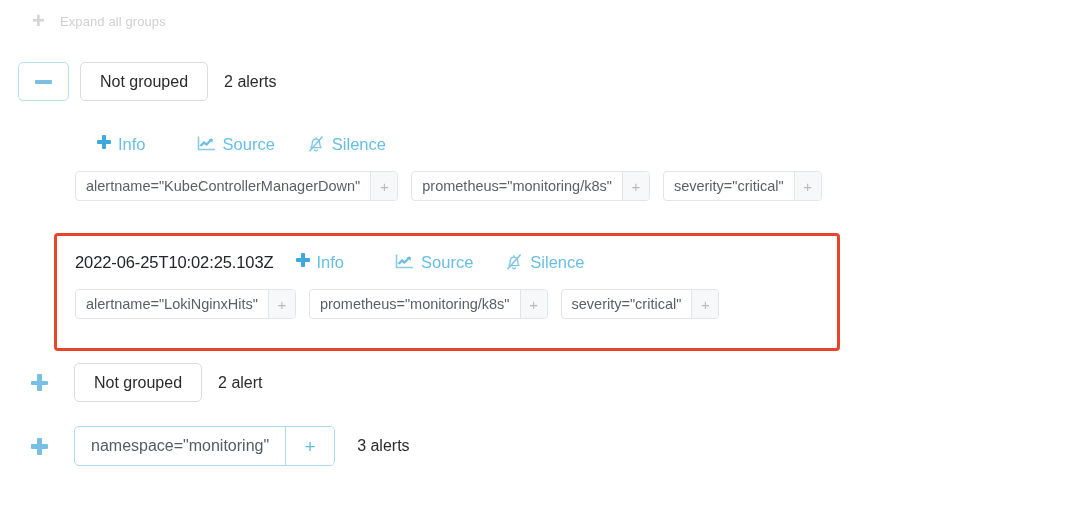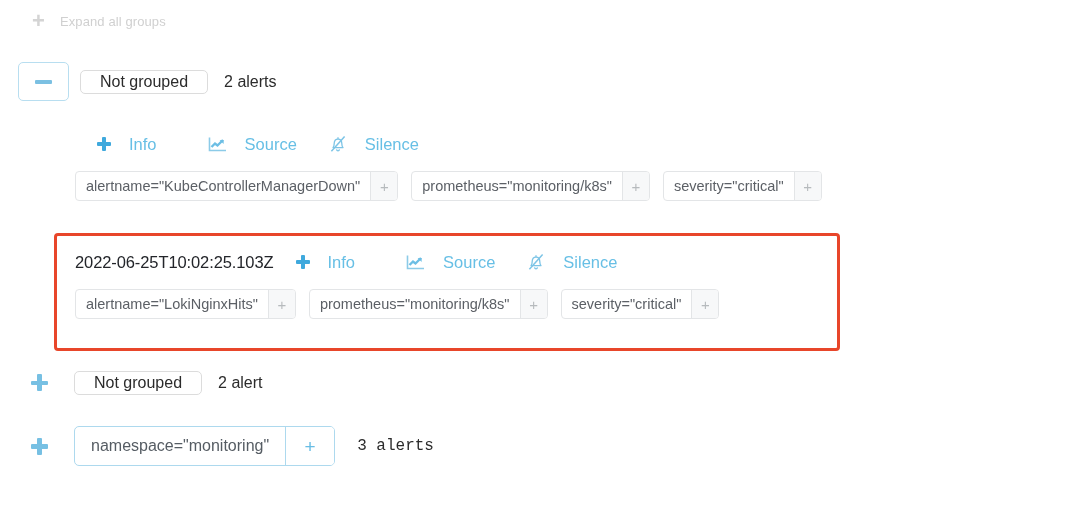--- a/index.html
+++ b/index.html
@@ -100,21 +100,21 @@
     content: "";
     position: absolute;
     background: #77c0e3;
     border-radius: 1px;
   }
   .plus-shape::before { left: 0; top: 6.5px; width: 17px; height: 4.5px; }
   .plus-shape::after  { top: 0; left: 6.5px; height: 17px; width: 4.5px; }
 
   
   .group-pill {
-    height: 24px;
+    height: 39px;
     border: 1px solid #dcdcdc;
     border-radius: 5px;
     background: #ffffff;
     display: flex;
     align-items: center;
     padding: 0 19px;
     font-size: 16px;
     color: #2b2b2b;
     cursor: pointer;
     white-space: nowrap;
@@ -150,21 +150,21 @@
     line-height: 1;
     background: #ffffff;
   }
 
   .alert-count {
     font-size: 16px;
     color: #2b2b2b;
     margin-left: 16px;
     white-space: nowrap;
   }
-  .group-row.g3 .alert-count { margin-left: 22px; font-family: Liberation Mono, monospace; }
+  .group-row.g3 .alert-count { margin-left: 22px; }
 
   
   .alert-entry {
     position: absolute;
     left: 75px;
   }
   .alert-entry.a1 { top: 132px; }
   .alert-entry.a2 { top: 250px; }
 
   .alert-head {
@@ -173,22 +173,22 @@
     height: 24px;
   }
   .alert-time {
     font-size: 16.5px;
     color: #23252a;
     letter-spacing: -0.1px;
     white-space: nowrap;
   }
   .alert-action {
     display: flex;
-    align-items: center;
-    gap: 18px;
+    align-items: flex-start;
+    gap: 7px;
     color: #67bfe5;
     font-size: 16.5px;
     cursor: pointer;
     white-space: nowrap;
   }
   .alert-action.info   { margin-left: 22px; }
   .alert-action.source { margin-left: 31px; padding-left: 20px; }
   .alert-action.silence{ margin-left: 32px; }
 
   .icon-plus-small {

